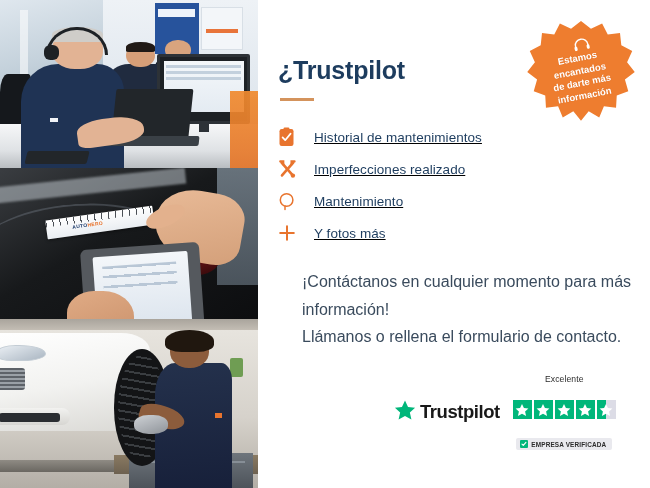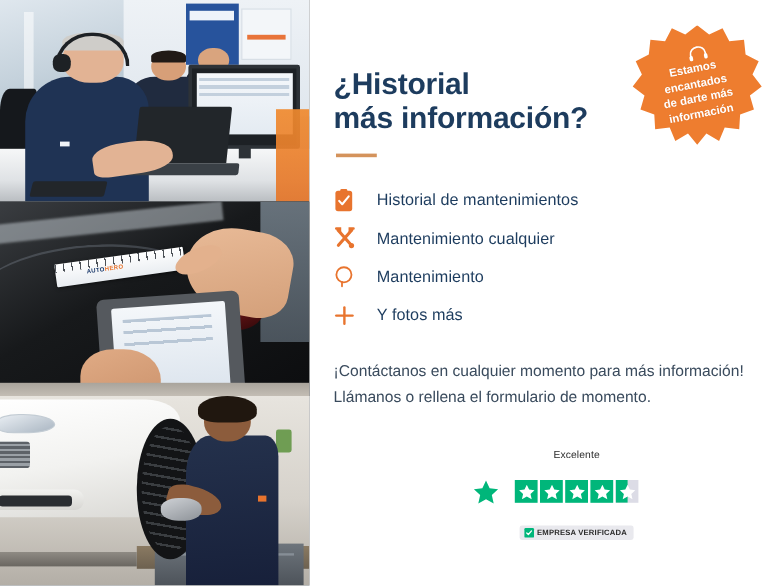--- a/index.html
+++ b/index.html
@@ -387,43 +387,44 @@
     text-align: center;
     color: #ffffff;
     font-size: 9.5px;
     font-weight: bold;
     line-height: 1.32;
     width: 84px;
     text-shadow: 0 0 1px rgba(180,80,20,.35);
   }
 
   
-  .features { margin-top: 2px; }
+  .features { margin-top: 2px; text-decoration: underline; }
   .feature {
     display: flex; align-items: center;
     height: 32px;
   }
   .feature-icon {
     width: 30px; flex: 0 0 30px;
     display: flex; align-items: center; justify-content: flex-start;
     color: #e8742e;
   }
   .feature-label {
     font-size: 13.5px;
     color: #1d3c5e;
     padding-left: 6px;
     letter-spacing: .05px;
   }
 
   
   .contact {
     margin-top: 19px;
-    font-size: 13px;
+    font-size: 16px;
     line-height: 1.72;
     color: #3a4b5d;
+    margin-left: 24px;
   }
 
   
   .trust {
     position: absolute;
     left: 136px; bottom: 38px;
     display: flex; align-items: center; gap: 13px;
   }
   .tp-logo { display: flex; align-items: center; gap: 4px; }
   .tp-logo-name {
@@ -562,22 +563,21 @@
         <div class="badge-text">
           <div>Estamos</div>
           <div>encantados</div>
           <div>de darte más</div>
           <div>información</div>
         </div>
       </div>
     </div>
 
     <h1 class="heading">
-      <div>¿Historial</div>
-      <div>más información?</div>
+      <div>¿Trustpilot</div>
     </h1>
     <div class="heading-rule"></div>
 
     <div class="features">
 
       <div class="feature">
         <span class="feature-icon">
           <svg width="17" height="20" viewBox="0 0 17 20">
             <rect x="1.5" y="2" width="14" height="17" rx="2.2" fill="#e8742e"></rect>
             <rect x="5.6" y="0.4" width="5.8" height="3.2" rx="1.1" fill="#e8742e"></rect>
@@ -590,21 +590,21 @@
       <div class="feature">
         <span class="feature-icon">
           <svg width="19" height="19" viewBox="0 0 19 19">
             <path d="M3.6 2.6L14.8 15.4" stroke="#e8742e" stroke-width="2.6" stroke-linecap="round"></path>
             <path d="M15.2 2.6L4.0 15.4" stroke="#e8742e" stroke-width="2.6" stroke-linecap="round"></path>
             <path d="M2.2 1.4L5.3 1.4L5.3 4.4" stroke="#e8742e" stroke-width="2.1" fill="none" stroke-linecap="round"></path>
             <path d="M16.6 1.4L13.5 1.4L13.5 4.4" stroke="#e8742e" stroke-width="2.1" fill="none" stroke-linecap="round"></path>
             <circle cx="14.9" cy="15.6" r="2.2" fill="#e8742e"></circle>
           </svg>
         </span>
-        <span class="feature-label">Mantenimiento cualquier</span>
+        <span class="feature-label">Imperfecciones realizado</span>
       </div>
 
       <div class="feature">
         <span class="feature-icon">
           <svg width="18" height="19" viewBox="0 0 18 19">
             <circle cx="8.6" cy="8.0" r="6.3" stroke="#e8742e" stroke-width="1.5" fill="none"></circle>
             <path d="M7.0 14.0L7.0 17.6" stroke="#e8742e" stroke-width="1.5" stroke-linecap="round"></path>
           </svg>
         </span>
         <span class="feature-label">Mantenimiento</span>
@@ -618,30 +618,31 @@
             <path d="M2.2 9H15.8" stroke="#e8742e" stroke-width="2" stroke-linecap="round"></path>
           </svg>
         </span>
         <span class="feature-label">Y fotos más</span>
       </div>
 
     </div>
 
     <div class="contact">
       <div>¡Contáctanos en cualquier momento para más información!</div>
-      <div>Llámanos o rellena el formulario de momento.</div>
+      <div>Llámanos o rellena el formulario de contacto.</div>
     </div>
 
     <div class="trust">
       <div class="tp-logo">
         <span>
           <svg width="22" height="22" viewBox="0 0 24 24">
             <path d="M12 1.6L15.3 8.6L23 9.5L17.3 14.7L19 22.4L12 18.5L5 22.4L6.7 14.7L1 9.5L8.7 8.6Z" fill="#00b67a"></path>
           </svg>
         </span>
+        <span class="tp-logo-name">Trustpilot</span>
       </div>
 
       <div class="tp-right">
         <span class="tp-excelente">Excelente</span>
 
         <div class="tp-stars">
           <span class="tp-star">
             <svg width="14" height="14" viewBox="0 0 24 24">
                 <path d="M12 1.6L15.3 8.6L23 9.5L17.3 14.7L19 22.4L12 18.5L5 22.4L6.7 14.7L1 9.5L8.7 8.6Z" fill="#ffffff"></path>
               </svg>

